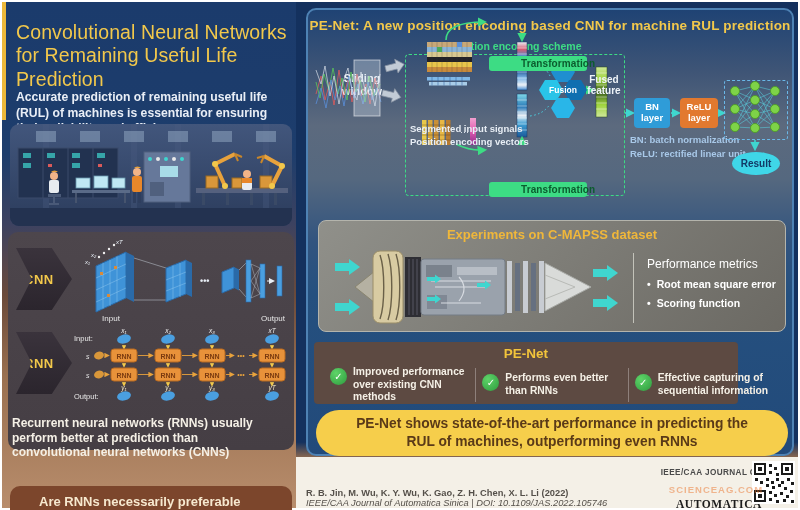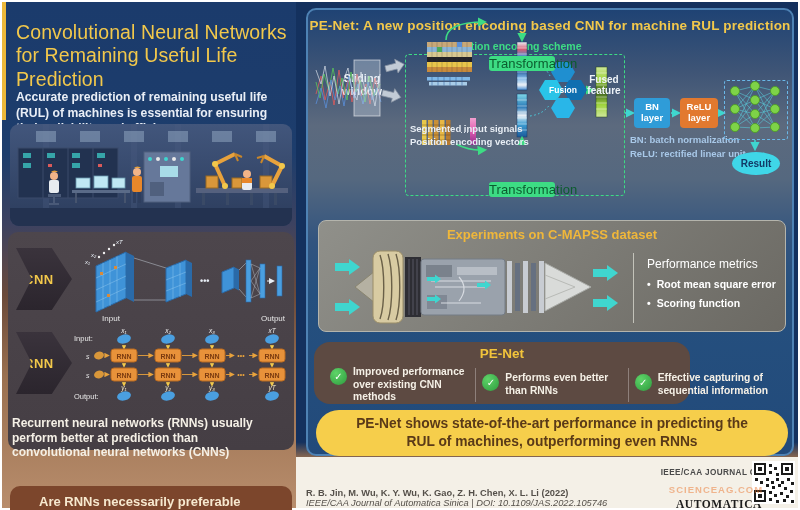--- a/index.html
+++ b/index.html
@@ -34,40 +34,40 @@
     background:linear-gradient(180deg,#1f4374 0%,#3f5576 14%,#5c6a7e 26%,#55687f 38%,#32547f 52%,#25507f 64%,#224a7a 100%);}
   #pe-header{position:absolute;left:0;top:8px;width:100%;text-align:center;color:#f2c84b;
     font-size:13.5px;font-weight:800;letter-spacing:.2px;}
   #scheme-title{position:absolute;left:97px;top:30px;width:220px;text-align:center;color:#3ddc84;
     font-size:10.5px;font-weight:700;}
   #dashed-box{position:absolute;left:97px;top:44px;width:220px;height:142px;border:1.6px dashed #3ddc84;
     border-radius:4px;box-sizing:border-box;}
   #sliding-label{position:absolute;left:18px;top:62px;width:72px;text-align:center;color:#eef3f8;
     font-size:11px;font-weight:700;line-height:1.15;}
   .transf-chip{position:absolute;left:181px;width:66px;height:15px;background:#3ddc84;border-radius:3px;
-    color:#0b5c2e;font-size:13px;font-weight:400;text-align:center;line-height:15px;letter-spacing:.1px;}
+    color:#0b5c2e;font-size:10px;font-weight:700;text-align:center;line-height:15px;letter-spacing:.1px;padding-left:32px;}
   .scheme-lab{position:absolute;color:#e8eef5;font-size:9.5px;font-weight:600;}
   #fused-label{position:absolute;left:264px;top:64px;width:64px;text-align:center;color:#eef3f8;
     font-size:10px;font-weight:700;line-height:1.12;}
   .layer-box{position:absolute;top:88px;height:30px;border-radius:4px;color:#ffffff;text-align:center;
     font-size:9.5px;font-weight:800;line-height:1.18;padding-top:3px;box-sizing:border-box;}
   #bn-box{left:326px;width:36px;background:#2f9cd8;}
   #relu-box{left:372px;width:38px;background:#e2792f;}
   .layer-note{position:absolute;left:322px;color:#a8c8e8;font-size:9.5px;font-weight:600;}
   #nn-box{position:absolute;left:416px;top:70px;width:62px;height:58px;border:1px dashed #6ab8e8;border-radius:3px;}
   #result-pill{position:absolute;left:424px;top:142px;width:48px;height:23px;border-radius:50%;background:#3fd6e8;
     color:#123a66;font-size:10px;font-weight:800;text-align:center;line-height:23px;}
   #exp-panel{position:absolute;left:10px;top:210px;width:468px;height:112px;border-radius:8px;
     border:1.5px solid #b4b4ac;background:linear-gradient(135deg,#90908a 0%,#6b6963 100%);box-sizing:border-box;}
   #exp-title{position:absolute;left:0;top:6px;width:100%;text-align:center;color:#f0b73a;font-size:13px;font-weight:800;}
   #exp-divider{position:absolute;left:314px;top:32px;width:1px;height:70px;background:#d6d6cc;opacity:.8;}
   #metrics{position:absolute;left:328px;top:36px;width:134px;color:#ffffff;}
   #metrics-title{font-size:12px;font-weight:400;margin:0 0 7px 0;}
   .metric-row{display:flex;gap:6px;font-size:10.5px;font-weight:600;margin-bottom:6px;line-height:1.2;}
-  #penet-panel{position:absolute;left:6px;top:332px;width:376px;height:62px;border-radius:16px;background:#5d4a42;}
+  #penet-panel{position:absolute;left:6px;top:332px;width:424px;height:62px;border-radius:4px;background:#5d4a42;}
   #penet-title{position:absolute;left:0;top:4px;width:100%;text-align:center;color:#f2c43b;font-size:13.5px;font-weight:800;}
   #penet-points{position:absolute;left:10px;top:24px;width:456px;display:flex;align-items:center;}
   .point{display:flex;gap:6px;align-items:flex-start;flex:1;padding:0 6px;}
   .check{width:17px;height:17px;min-width:17px;border-radius:50%;background:radial-gradient(circle at 35% 30%,#5ed468,#2e9a3e);
     color:#ffffff;font-size:10px;font-weight:800;text-align:center;line-height:17px;margin-top:2px;}
   .point-text{color:#f5f0e6;font-size:10.3px;font-weight:600;line-height:1.22;}
   .point-div{width:1px;height:34px;background:rgba(255,255,255,.3);}
   #banner{position:absolute;left:8px;top:400px;width:472px;height:46px;background:#f6ce4b;border-radius:23px;
     display:flex;align-items:center;justify-content:center;}
   #banner p{margin:0;padding:0 34px;color:#5a3a18;font-size:13.8px;font-weight:800;line-height:1.3;text-align:center;}

